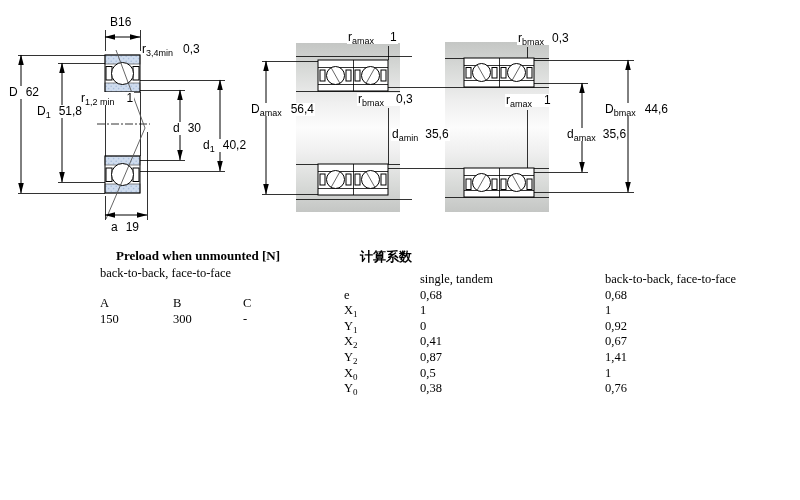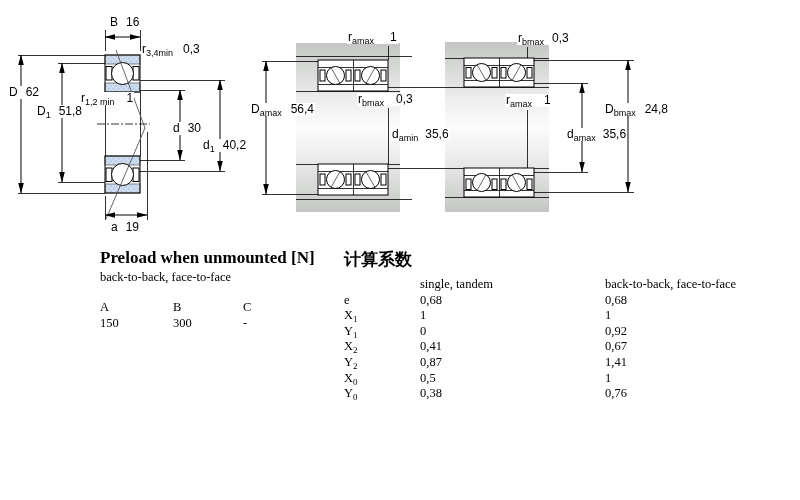--- a/index.html
+++ b/index.html
@@ -4,21 +4,21 @@
 <style>
   html,body{margin:0;padding:0;background:#fff;}
   #stage{position:relative;width:800px;height:500px;background:#fff;overflow:hidden;
          font-family:"Liberation Sans",sans-serif;}
   svg{position:absolute;left:0;top:0;}
   .dim{position:absolute;font:12px "Liberation Sans",sans-serif;color:#000;
        background:#fff;white-space:nowrap;padding:0 1px;line-height:13px;}
   .dim sub{font-size:9px;line-height:0;vertical-align:-3px;}
   .dim .v{display:inline-block;}
   .tblock{position:absolute;font-family:"Liberation Serif",serif;color:#000;}
-  .t-title{font-size:17px;font-weight:bold;white-space:nowrap;}
+  .t-title{font-size:13px;font-weight:bold;white-space:nowrap;margin-left:16px;}
   .t-sub{font-size:12.5px;margin-top:2px;white-space:nowrap;}
   .pl-grid{display:grid;grid-template-columns:73px 70px 60px;margin-top:15px;
            font-size:12.5px;grid-auto-rows:16px;}
   .f-grid{display:grid;grid-template-columns:76px 185px 200px;margin-top:6px;
           font-size:12.5px;grid-auto-rows:15.6px;}
   .f-grid .hdr{white-space:nowrap;font-family:Liberation Serif, serif;}
   .f-grid sub{font-size:9px;line-height:0;vertical-align:-3px;}
   .thin{stroke:#000;stroke-width:0.8;shape-rendering:crispEdges;}
   .dimln{stroke:#000;stroke-width:1;}
   .part{stroke:#000;stroke-width:1;fill:#fff;}
@@ -192,37 +192,37 @@
 
     <line x1="534" y1="83" x2="588" y2="83" class="thin"></line>
     <line x1="534" y1="172" x2="588" y2="172" class="thin"></line>
     <line x1="582" y1="83" x2="582" y2="172" class="dimln" marker-start="url(#ah)" marker-end="url(#ah)"></line>
 
     <line x1="527" y1="47" x2="527" y2="58" class="thin"></line>
     <line x1="527" y1="110" x2="527" y2="168" class="thin"></line>
   </g>
 </svg>
 
-<div class="dim" style="left:109px;top:16px"><span>B</span><sub></sub><span class="v" style="margin-left:8px">16</span></div>
+<div class="dim" style="left:109px;top:16px"><span>B</span><sub></sub><span class="v" style="">16</span></div>
 <div class="dim" style="left:141px;top:43px"><span>r</span><sub>3,4min</sub><span class="v" style="margin-left:10px">0,3</span></div>
 <div class="dim" style="left:8px;top:86px"><span>D</span><sub></sub><span class="v" style="margin-left:8px">62</span></div>
 <div class="dim" style="left:80px;top:92px"><span>r</span><sub>1,2 min</sub><span class="v" style="margin-left:12px">1</span></div>
 <div class="dim" style="left:36px;top:105px"><span>D</span><sub>1</sub><span class="v" style="margin-left:8px">51,8</span></div>
 <div class="dim" style="left:172px;top:122px"><span>d</span><sub></sub><span class="v" style="margin-left:8px">30</span></div>
 <div class="dim" style="left:202px;top:139px"><span>d</span><sub>1</sub><span class="v" style="margin-left:8px">40,2</span></div>
 <div class="dim" style="left:110px;top:221px"><span>a</span><sub></sub><span class="v" style="margin-left:8px">19</span></div>
 
 <div class="dim" style="left:347px;top:31px"><span>r</span><sub>amax</sub><span class="v" style="margin-left:16px">1</span></div>
 <div class="dim" style="left:250px;top:103px"><span>D</span><sub>amax</sub><span class="v" style="margin-left:9px">56,4</span></div>
 <div class="dim" style="left:357px;top:93px"><span>r</span><sub>bmax</sub><span class="v" style="margin-left:12px">0,3</span></div>
 <div class="dim" style="left:391px;top:128px"><span>d</span><sub>amin</sub><span class="v" style="margin-left:7px">35,6</span></div>
 
 <div class="dim" style="left:517px;top:32px"><span>r</span><sub>bmax</sub><span class="v" style="margin-left:8px">0,3</span></div>
 <div class="dim" style="left:505px;top:94px"><span>r</span><sub>amax</sub><span class="v" style="margin-left:12px">1</span></div>
-<div class="dim" style="left:604px;top:103px"><span>D</span><sub>bmax</sub><span class="v" style="margin-left:9px">24,8</span></div>
+<div class="dim" style="left:604px;top:103px"><span>D</span><sub>bmax</sub><span class="v" style="margin-left:9px">44,6</span></div>
 <div class="dim" style="left:566px;top:128px"><span>d</span><sub>amax</sub><span class="v" style="margin-left:7px">35,6</span></div>
 
 <div class="tblock" style="left:100px;top:248px">
   <div class="t-title">Preload when unmounted [N]</div>
   <div class="t-sub">back-to-back, face-to-face</div>
   <div class="pl-grid">
     <span>A</span>
     <span>B</span>
     <span>C</span>
     <span>150</span>

